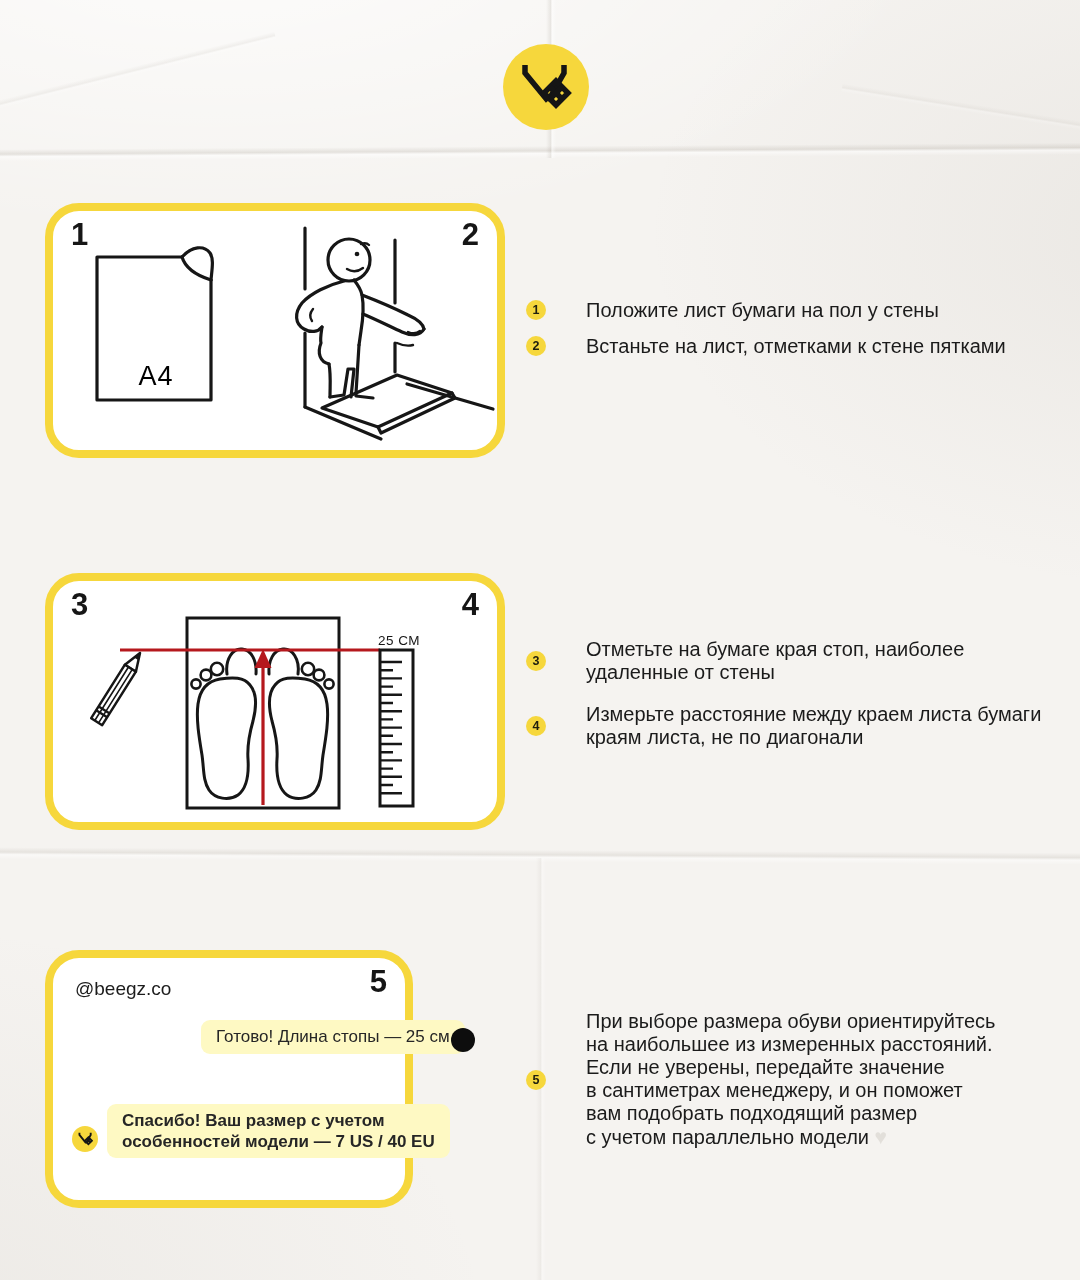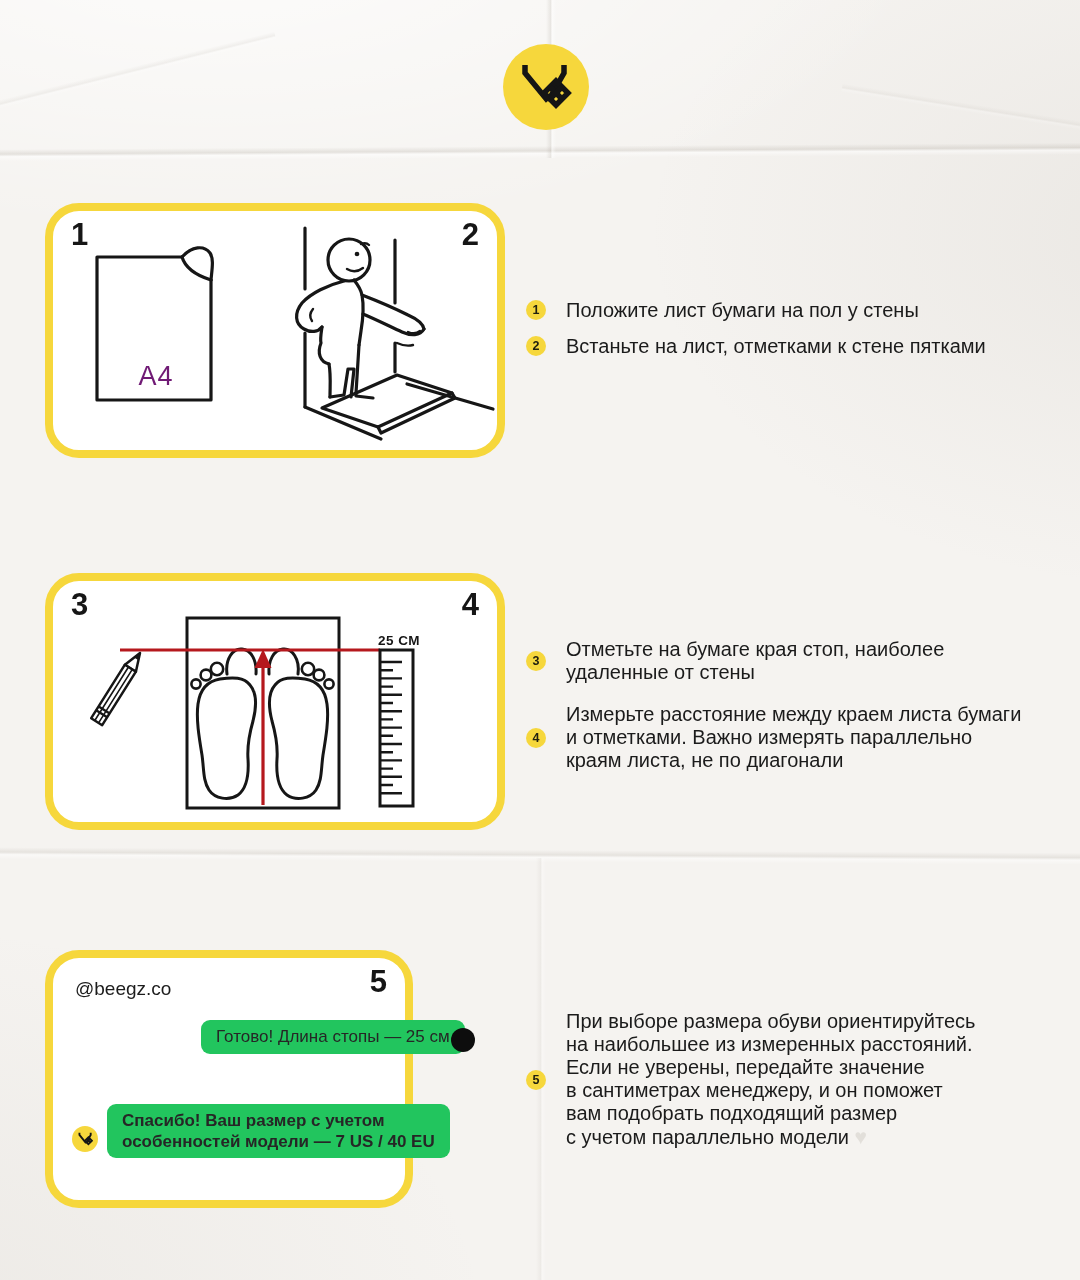--- a/index.html
+++ b/index.html
@@ -35,40 +35,40 @@
   #card1 { left:45px; top:203px; width:460px; height:255px; }
   #card2 { left:45px; top:573px; width:460px; height:257px; }
   #card3 { left:45px; top:950px; width:368px; height:258px; }
   .card > svg.art { position:absolute; left:-8px; top:-8px; }
 
   .card-num { position:absolute; font-size:31px; font-weight:700; color:#161616; line-height:1; }
   .num-left  { left:18px; top:8px; }
   .num-right { right:18px; top:8px; }
 
   .ruler-label { position:absolute; left:315px; top:52px; width:62px; text-align:center;
-    font-size:13.5px; font-weight:700; letter-spacing:0.5px; color:#161616; }
+    font-size:13.5px; font-weight:400; letter-spacing:0.5px; color:#161616; }
   .a4-label { position:absolute; left:72px; top:150px; width:62px; text-align:center;
-    font-size:27px; color:#701a75; letter-spacing:1px; }
+    font-size:27px; color:#000000; letter-spacing:1px; }
 
   .handle { position:absolute; left:22px; top:20px; font-size:19px; color:#1c1c1c; }
-  .bubble { position:absolute; background:#22c55e; border-radius:9px; font-size:17px; color:#262626; }
+  .bubble { position:absolute; background:#fef9c3; border-radius:9px; font-size:17px; color:#262626; }
   .bubble-in  { left:148px; top:62px; padding:7px 15px; white-space:nowrap; }
   .bubble-out { left:54px; top:146px; padding:6px 15px; line-height:21px; white-space:nowrap;font-weight:bold; }
   .avatar-dot { position:absolute; left:398px; top:70px; width:24px; height:24px; border-radius:50%; background:#0d0d0d; }
   .avatar-bee { position:absolute; left:19px; top:168px; width:26px; height:26px; border-radius:50%;
     background:#F6D73C; display:flex; align-items:center; justify-content:center; }
 
   .step { position:absolute; display:flex; gap:20px; align-items:center; }
   .step.items { flex-direction:column; align-items:flex-start; gap:0; }
   .step-item { display:flex; gap:20px; align-items:flex-start; margin-bottom:13px; }
   .badge { flex:0 0 auto; width:20px; height:20px; border-radius:50%; background:#F6D73C;
     display:flex; align-items:center; justify-content:center;
     font-size:12.5px; font-weight:700; color:#20200f; }
   .step-item .badge { margin-top:1px; }
-  .lines { font-size:20px; line-height:23px; color:#1b1b1b; font-weight:500; }
+  .lines { font-size:20px; line-height:23px; color:#1b1b1b; font-weight:500;margin-left:20px; }
   .lines div { white-space:nowrap; }
   .heart { color:#e2dfda; font-size:21px; }
 
   svg .ink { stroke:#161616; fill:none; stroke-width:3.2; stroke-linecap:round; stroke-linejoin:round; }
   svg .ink-fill { stroke:#161616; fill:#ffffff; stroke-width:3.2; stroke-linecap:round; stroke-linejoin:round; }
   svg .red { stroke:#B5181D; fill:none; stroke-width:3.2; }
 </style>
 </head>
 <body>
 
@@ -217,21 +217,20 @@
   <div class="lines">
     <div>Отметьте на бумаге края стоп, наиболее</div>
     <div>удаленные от стены</div>
   </div>
 </div>
 
 <div class="step" style="left:526px; top:703px;">
   <div class="badge">4</div>
   <div class="lines">
     <div>Измерьте расстояние между краем листа бумаги</div>
-    <div>и отметками. Важно измерять параллельно</div>
     <div>краям листа, не по диагонали</div>
   </div>
 </div>
 
 <div class="step" style="left:526px; top:1010px;">
   <div class="badge">5</div>
   <div class="lines">
     <div>При выборе размера обуви ориентируйтесь</div>
     <div>на наибольшее из измеренных расстояний.</div>
     <div>Если не уверены, передайте значение</div>

